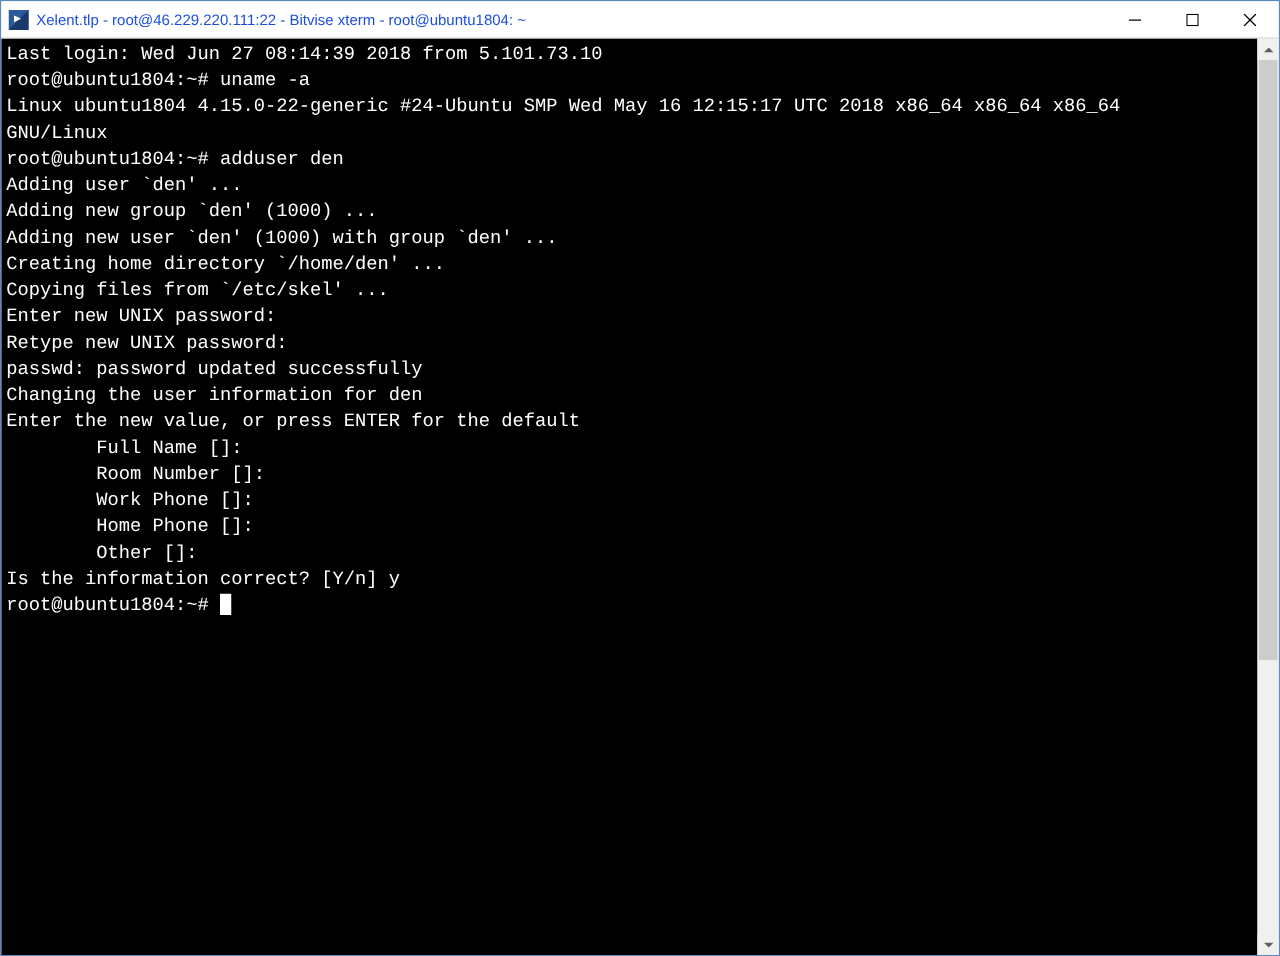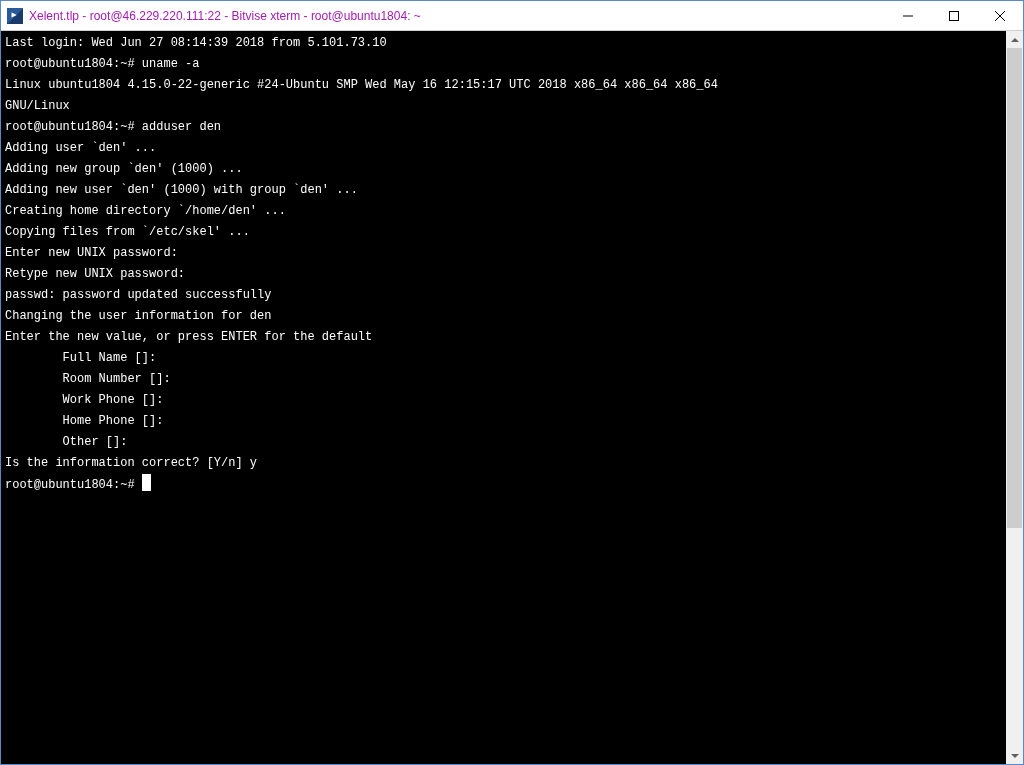--- a/index.html
+++ b/index.html
@@ -33,21 +33,21 @@
       left: 3px;
       top: 3px;
       width: 8px;
       height: 8px;
       background: #fff;
       clip-path: polygon(0 0, 100% 50%, 0 100%);
       transform: scale(0.7);
     }
     .titlebar-text {
       font-size: 12px;
-      color: #a21caf;
+      color: #1d4ed8;
       flex: 1;
     }
     .window-controls {
       display: flex;
       height: 100%;
     }
     .win-btn {
       width: 46px;
       height: 100%;
       display: flex;
@@ -61,21 +61,21 @@
     .terminal-wrap {
       position: relative;
       width: 100%;
       height: calc(100% - 30px);
       display: flex;
     }
     .terminal {
       background: #000;
       color: #fff;
       font-family: "Consolas", "Courier New", monospace;
-      font-size: 12px;
+      font-size: 15px;
       line-height: 21px;
       padding: 2px 4px;
       flex: 1;
       white-space: pre;
       overflow: hidden;
     }
     .scrollbar {
       width: 17px;
       height: 100%;
       background: #f0f0f0;

